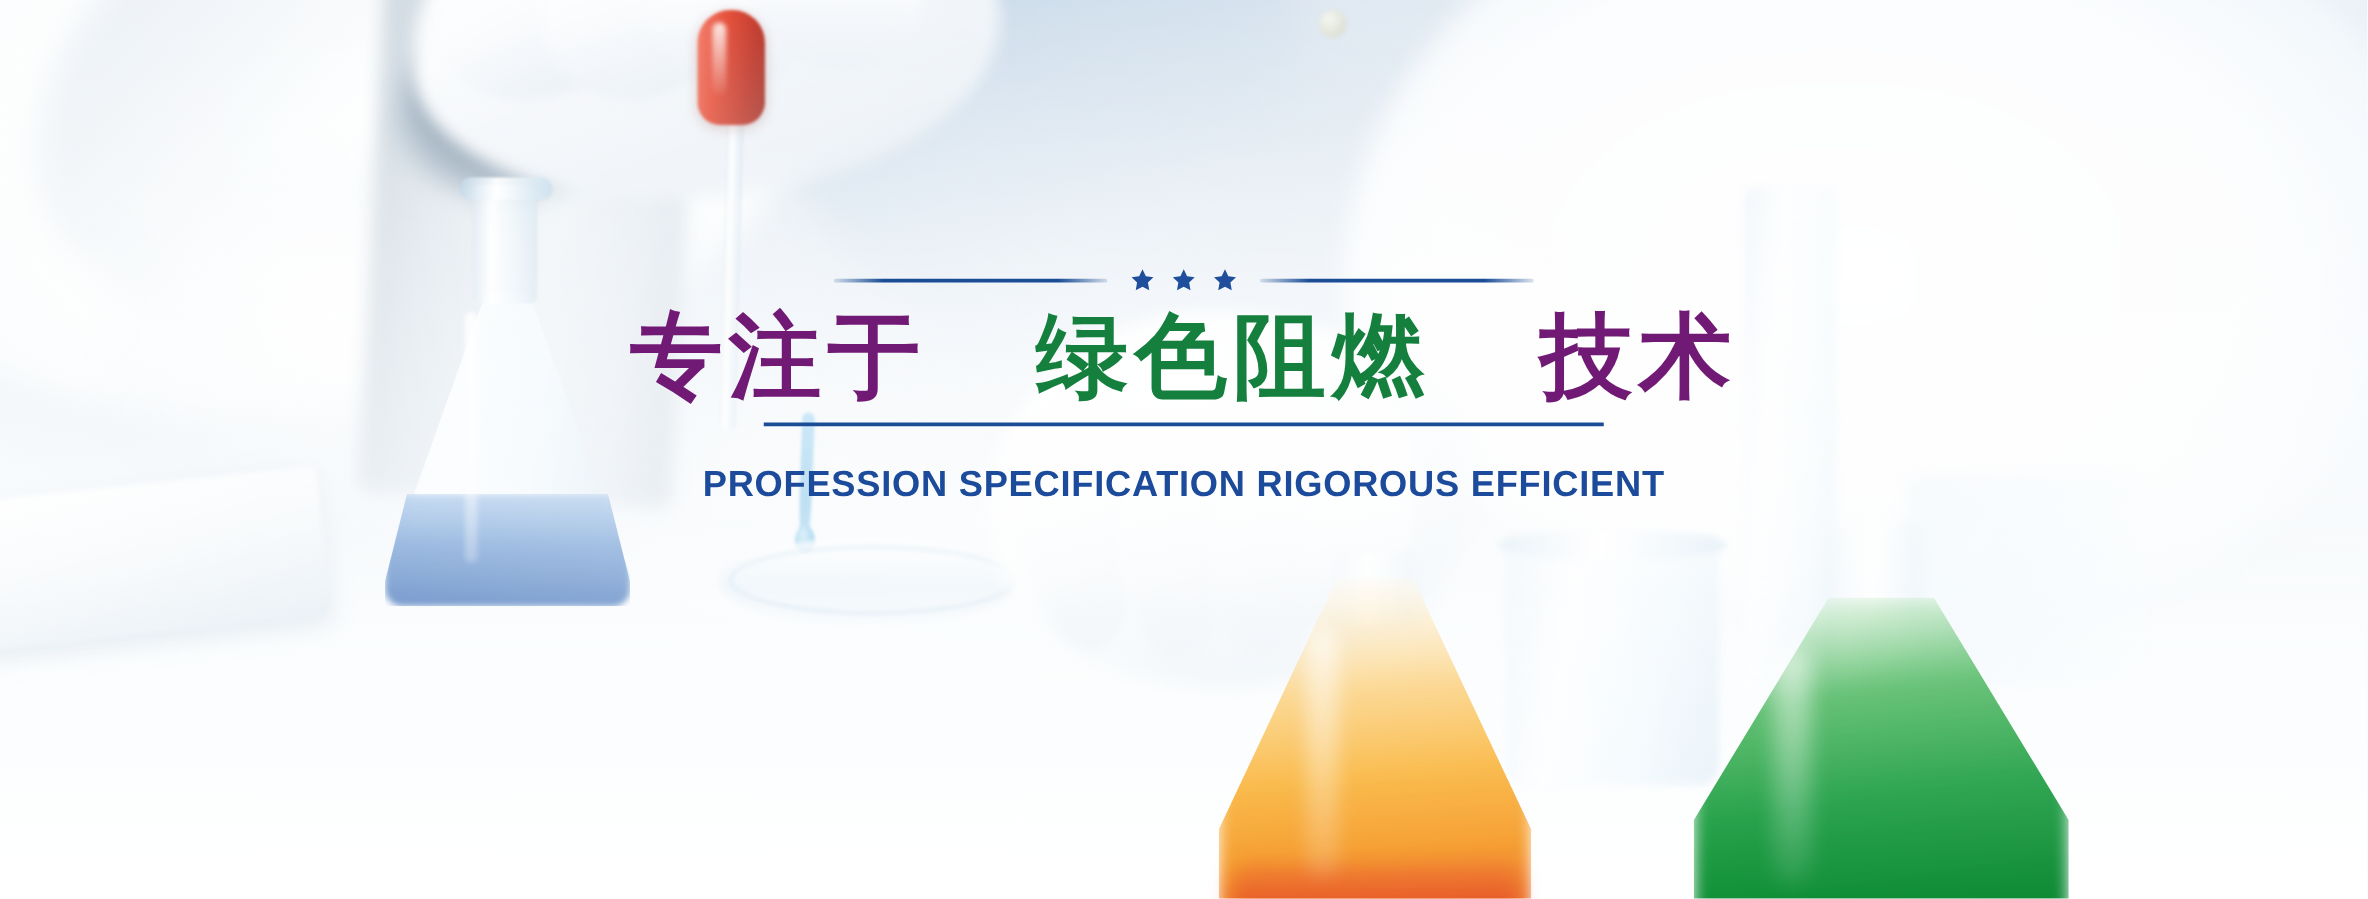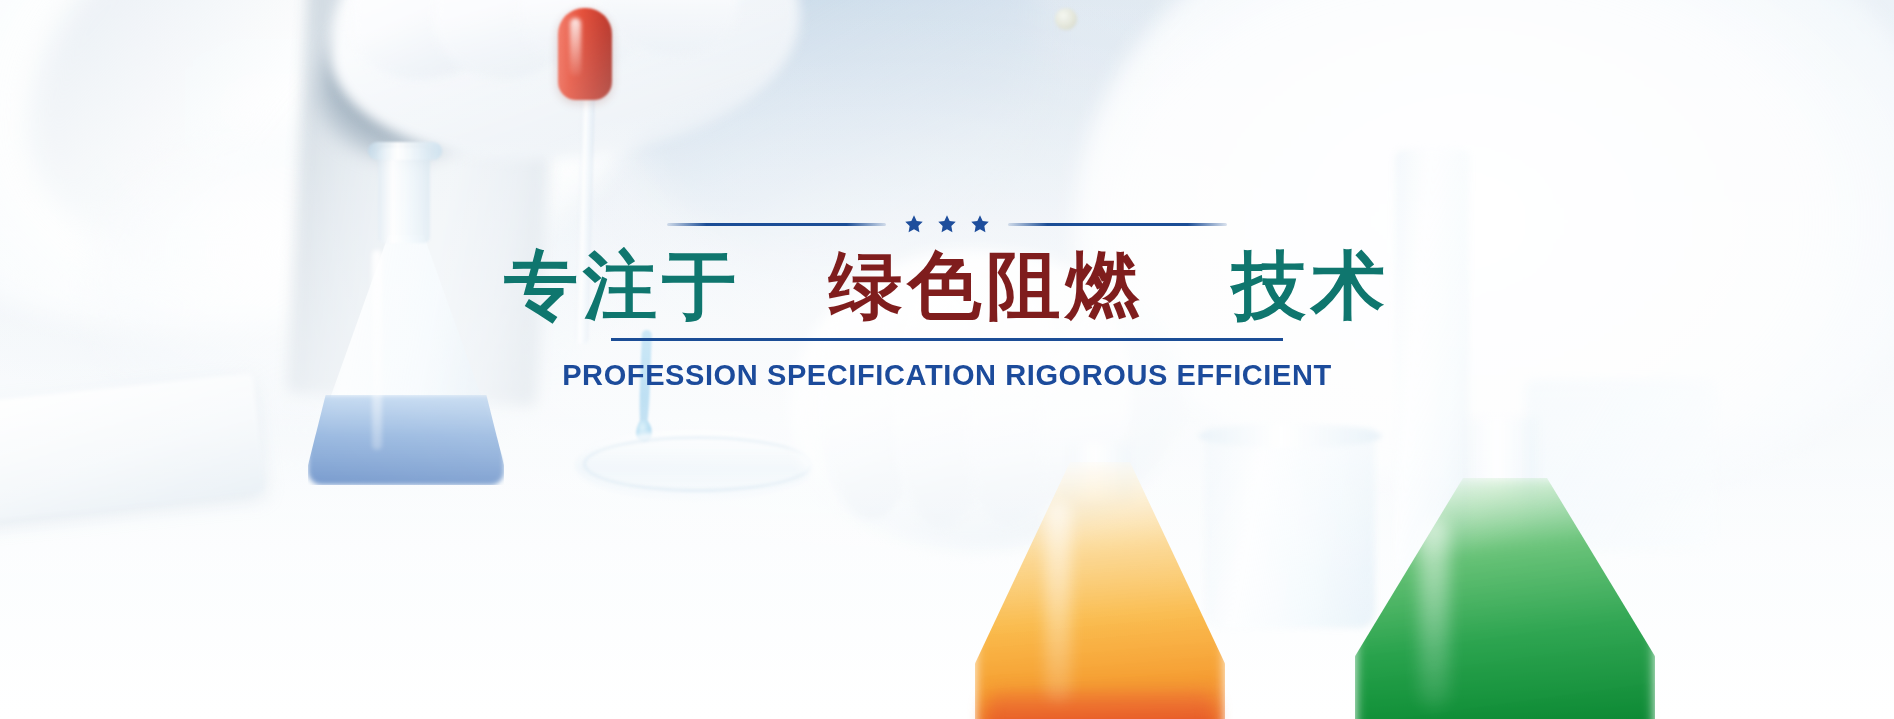--- a/index.html
+++ b/index.html
@@ -433,33 +433,33 @@
   .title {
     margin-top: 14px;
     font-size: 74px;
     line-height: 1.0;
     font-weight: 700;
     letter-spacing: 5px;
     white-space: nowrap;
     color: #17479e;
     font-family: "DejaVu Sans", "Liberation Sans", sans-serif;
   }
-  .title .t-blue { color: #0f766e; }
-  .title .t-green { color: #7f1d1d; }
+  .title .t-blue { color: #701a75; }
+  .title .t-green { color: #15803d; }
   .title .gap { display: inline-block; width: 26px; }
 
   .underline {
     margin-top: 16px;
     width: 672px;
     height: 3px;
     background: #1b4d96;
   }
 
   .subtitle-en {
-    margin-top: 18px;
+    margin-top: 31px;
     font-size: 29px;
     font-weight: 700;
     letter-spacing: 0.6px;
     color: #1c4b9b;
     white-space: nowrap;
     font-family: "Liberation Sans", "DejaVu Sans", sans-serif;
   }
 
   .tagline-cn {
     margin-top: 38px;

